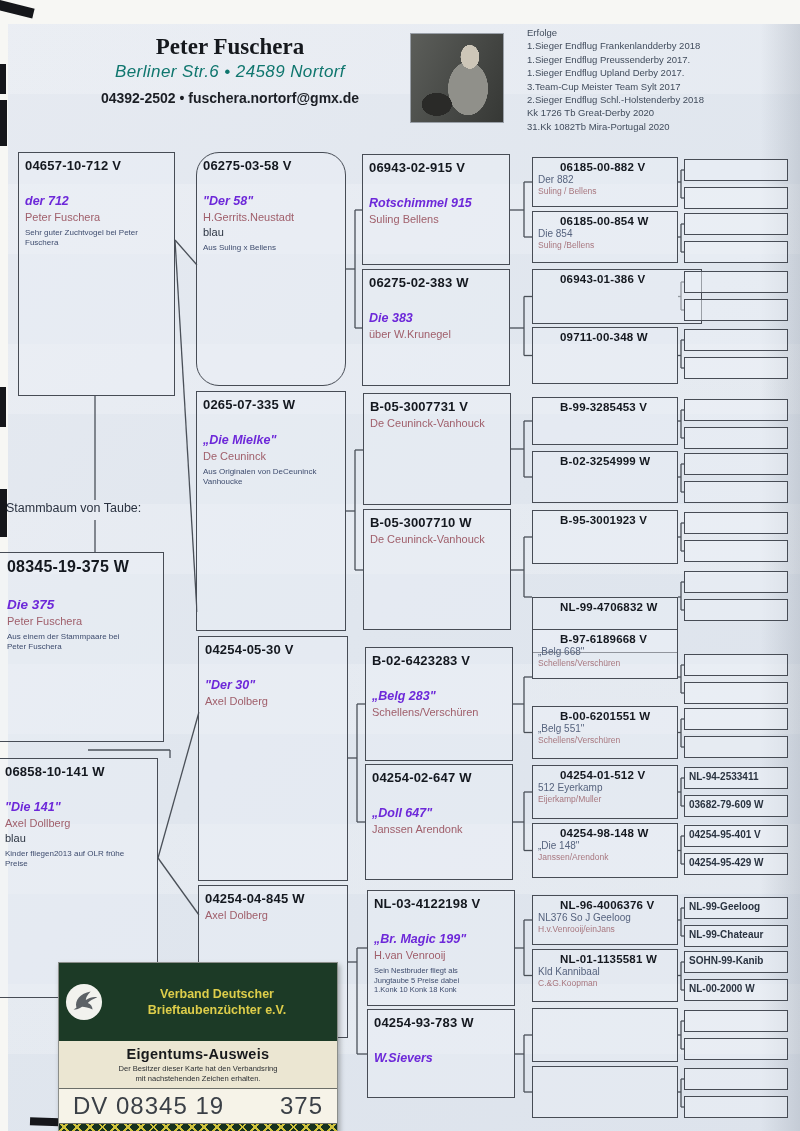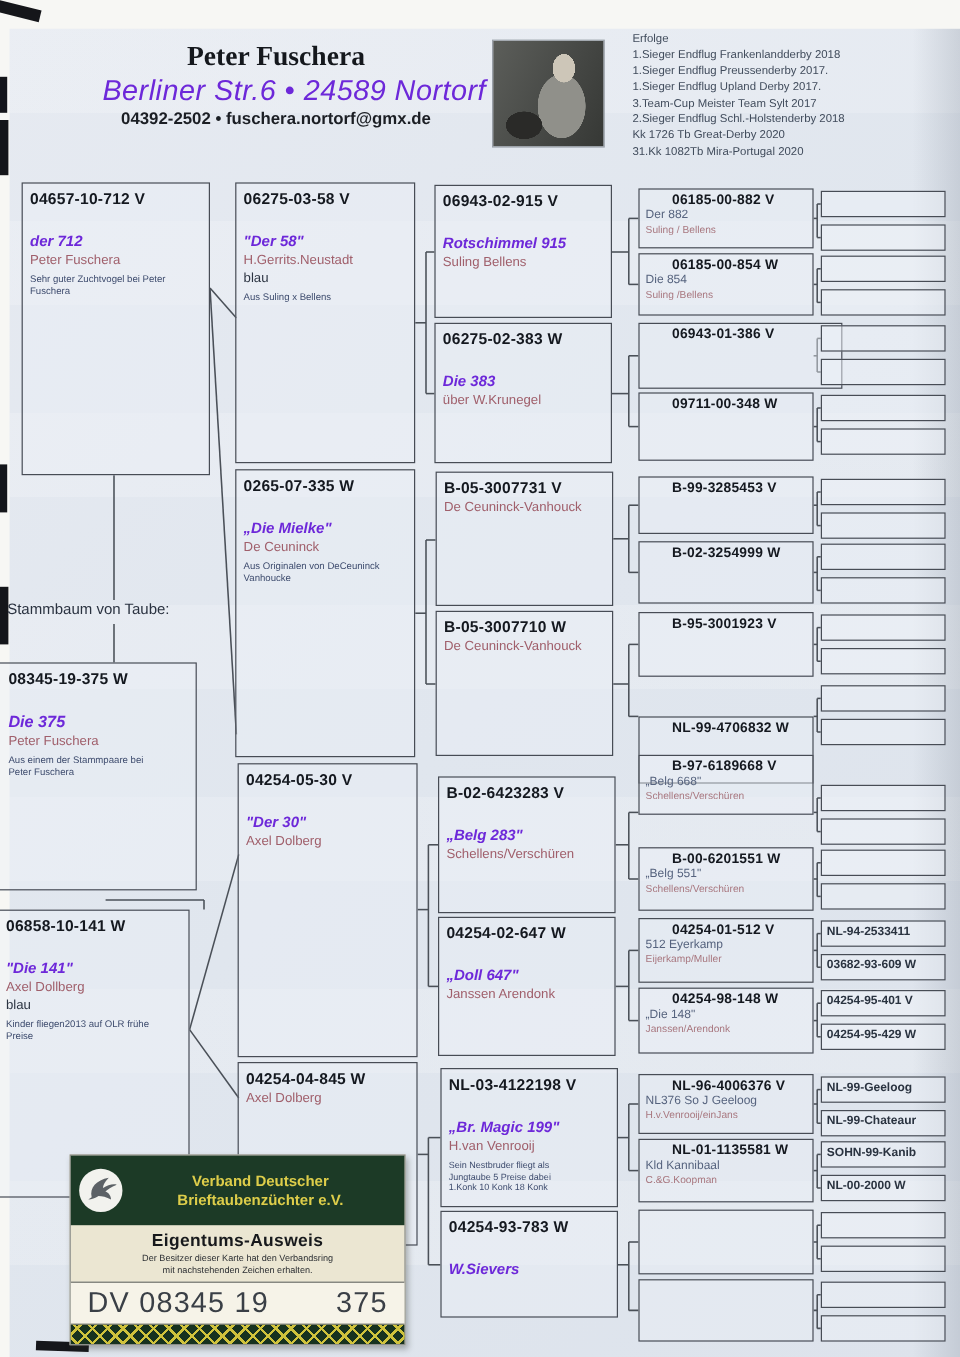--- a/index.html
+++ b/index.html
@@ -7,58 +7,58 @@
         font-family:"Liberation Sans",sans-serif;color:#20242c;}
   .paper{position:absolute;left:8px;top:24px;width:792px;height:1107px;
         background:
           linear-gradient(to right, rgba(255,255,255,0) 95%, rgba(110,120,135,.22) 100%),
           repeating-linear-gradient(to bottom, rgba(255,255,255,.18) 0 70px, rgba(0,0,0,0) 70px 160px),
           linear-gradient(135deg,#e6eaf1 0%,#e0e6ee 50%,#dde3ec 100%);}
   .mark{position:absolute;background:#15161a;}
   
   .hdr-name{position:absolute;left:55px;top:34px;width:350px;text-align:center;
         font-family:"Liberation Serif",serif;font-weight:700;font-size:23px;color:#15181d;}
-  .hdr-addr{position:absolute;left:55px;top:62px;width:350px;text-align:right;
-        font-style:italic;font-size:24px;color:#6d28d9;letter-spacing:.4px;}
+  .hdr-addr{position:absolute;left:55px;top:62px;width:350px;text-align:center;
+        font-style:italic;font-size:17px;color:#0f766e;letter-spacing:.4px;}
   .hdr-contact{position:absolute;left:55px;top:90px;width:350px;text-align:center;
         font-weight:700;font-size:14px;color:#1b1e24;}
   .photo{position:absolute;left:410px;top:33px;width:92px;height:88px;
         background:
           radial-gradient(ellipse 15px 19px at 64% 26%, #cdc6b8 0 62%, rgba(0,0,0,0) 63%),
           radial-gradient(ellipse 25px 19px at 28% 80%, #2a2a28 0 60%, rgba(0,0,0,0) 61%),
           radial-gradient(ellipse 33px 44px at 62% 62%, #90908a 0 60%, rgba(0,0,0,0) 61%),
           linear-gradient(115deg,#5c5e5a 0%,#454744 60%,#363835 100%);
         border:1px solid #9aa0a8;}
   .erfolge{position:absolute;left:527px;top:26px;width:268px;font-size:9.5px;line-height:13.4px;color:#414c5c;}
   
   .pbox{position:absolute;border:1.4px solid #474c55;background:rgba(236,240,247,.45);
         padding:5px 6px 4px 6px;overflow:hidden;box-sizing:border-box;}
   .ring{font-weight:700;font-size:13px;color:#14181f;letter-spacing:.2px;white-space:nowrap;}
-  .ring-big{font-size:13px;}
+  .ring-big{font-size:16px;}
   .pname{font-weight:700;font-style:italic;font-size:12.5px;color:#6d28d9;margin-top:21px;white-space:nowrap;}
   .breeder{font-size:11px;color:#a05f6b;margin-top:3px;white-space:nowrap;}
   .colorline{font-size:11px;color:#2c3442;margin-top:3px;}
   .note{font-size:8px;line-height:9.5px;color:#3e4c6e;margin-top:5px;}
   .note + .note{margin-top:0;}
   .treelabel{position:absolute;left:6px;top:501px;width:180px;font-size:12.5px;color:#2a3240;}
   
   .g4box{padding:3px 5px;}
   .g4box .ring{font-size:11.5px;padding-left:22px;}
   .g4name{font-size:10px;color:#56637e;margin-top:1px;white-space:nowrap;}
   .g4breeder{font-size:8.5px;color:#a8777f;margin-top:1px;white-space:nowrap;}
   
   .g5box{position:absolute;left:684px;width:104px;height:22px;border:1.3px solid #474c55;
         background:rgba(238,242,248,.5);box-sizing:border-box;font-size:10px;font-weight:600;
         color:#2a3340;padding:3px 4px;overflow:hidden;white-space:nowrap;}
   #connectors{position:absolute;left:0;top:0;pointer-events:none;}
   #connectors line{stroke:#4a5058;stroke-width:1.3;}
   
   .card{position:absolute;left:58px;top:962px;width:278px;z-index:6;border:1px solid #8b8e8a;
         box-shadow:2px 3px 5px rgba(40,45,40,.35);background:#ebe6d2;}
-  .card-head{display:flex;align-items:center;background:#1c3a26;height:58px;padding:0 6px;}
+  .card-head{display:flex;align-items:center;background:#1c3a26;height:46px;padding:16px 6px;}
   .card-head-text{flex:1;text-align:center;font-weight:700;font-size:12.5px;line-height:16px;color:#ddcd4a;}
   .card-title{text-align:center;font-weight:700;font-size:14.5px;color:#17191c;margin-top:5px;letter-spacing:.3px;}
   .card-sub{text-align:center;font-size:7.6px;line-height:9.6px;color:#2c2f33;margin-top:2px;}
   .card-ring{display:flex;justify-content:space-between;align-items:center;margin-top:5px;height:34px;
         background:#f6f3e8;border-top:1.5px solid #6b6e68;border-bottom:1.5px solid #6b6e68;
         padding:0 14px;font-size:24px;color:#3a3f46;letter-spacing:1px;}
   .card-pattern{height:16px;background-color:#17321f;
         background-image:
           repeating-linear-gradient(45deg,rgba(0,0,0,0) 0 3px,#cfc23c 3px 5px,rgba(0,0,0,0) 5px 9px),
           repeating-linear-gradient(-45deg,rgba(0,0,0,0) 0 3px,#cfc23c 3px 5px,rgba(0,0,0,0) 5px 9px);}
@@ -232,21 +232,21 @@
   </div>
   <div class="pbox" style="left:-12px;top:758px;width:170px;height:240px;padding-left:16px;">
     <div class="ring">06858-10-141 W</div>
     <div class="pname">"Die 141"</div>
     <div class="breeder">Axel Dollberg</div>
     <div class="colorline">blau</div>
     <div class="note">Kinder fliegen2013 auf OLR frühe</div>
     <div class="note">Preise</div>
   </div>
 
-  <div class="pbox" style="left:196px;top:152px;width:150px;height:234px;">
+  <div class="pbox" style="left:196px;top:152px;width:150px;height:234px;border-radius:23px;">
     <div class="ring">06275-03-58 V</div>
     <div class="pname">"Der 58"</div>
     <div class="breeder">H.Gerrits.Neustadt</div>
     <div class="colorline">blau</div>
     <div class="note">Aus Suling x Bellens</div>
   </div>
   <div class="pbox" style="left:196px;top:391px;width:150px;height:240px;">
     <div class="ring">0265-07-335 W</div>
     <div class="pname">„Die Mielke"</div>
     <div class="breeder">De Ceuninck</div>
@@ -379,21 +379,21 @@
   <div class="g5box" style="top:481px;"></div>
   <div class="g5box" style="top:512px;"></div>
   <div class="g5box" style="top:540px;"></div>
   <div class="g5box" style="top:571px;"></div>
   <div class="g5box" style="top:599px;"></div>
   <div class="g5box" style="top:654px;"></div>
   <div class="g5box" style="top:682px;"></div>
   <div class="g5box" style="top:708px;"></div>
   <div class="g5box" style="top:736px;"></div>
   <div class="g5box" style="top:767px;">NL-94-2533411</div>
-  <div class="g5box" style="top:795px;">03682-93-609 W</div>
+  <div class="g5box" style="top:795px;">03682-79-609 W</div>
   <div class="g5box" style="top:825px;">04254-95-401 V</div>
   <div class="g5box" style="top:853px;">04254-95-429 W</div>
   <div class="g5box" style="top:897px;">NL-99-Geeloog</div>
   <div class="g5box" style="top:925px;">NL-99-Chateaur</div>
   <div class="g5box" style="top:951px;">SOHN-99-Kanib</div>
   <div class="g5box" style="top:979px;">NL-00-2000 W</div>
   <div class="g5box" style="top:1010px;"></div>
   <div class="g5box" style="top:1038px;"></div>
   <div class="g5box" style="top:1068px;"></div>
   <div class="g5box" style="top:1096px;"></div>

